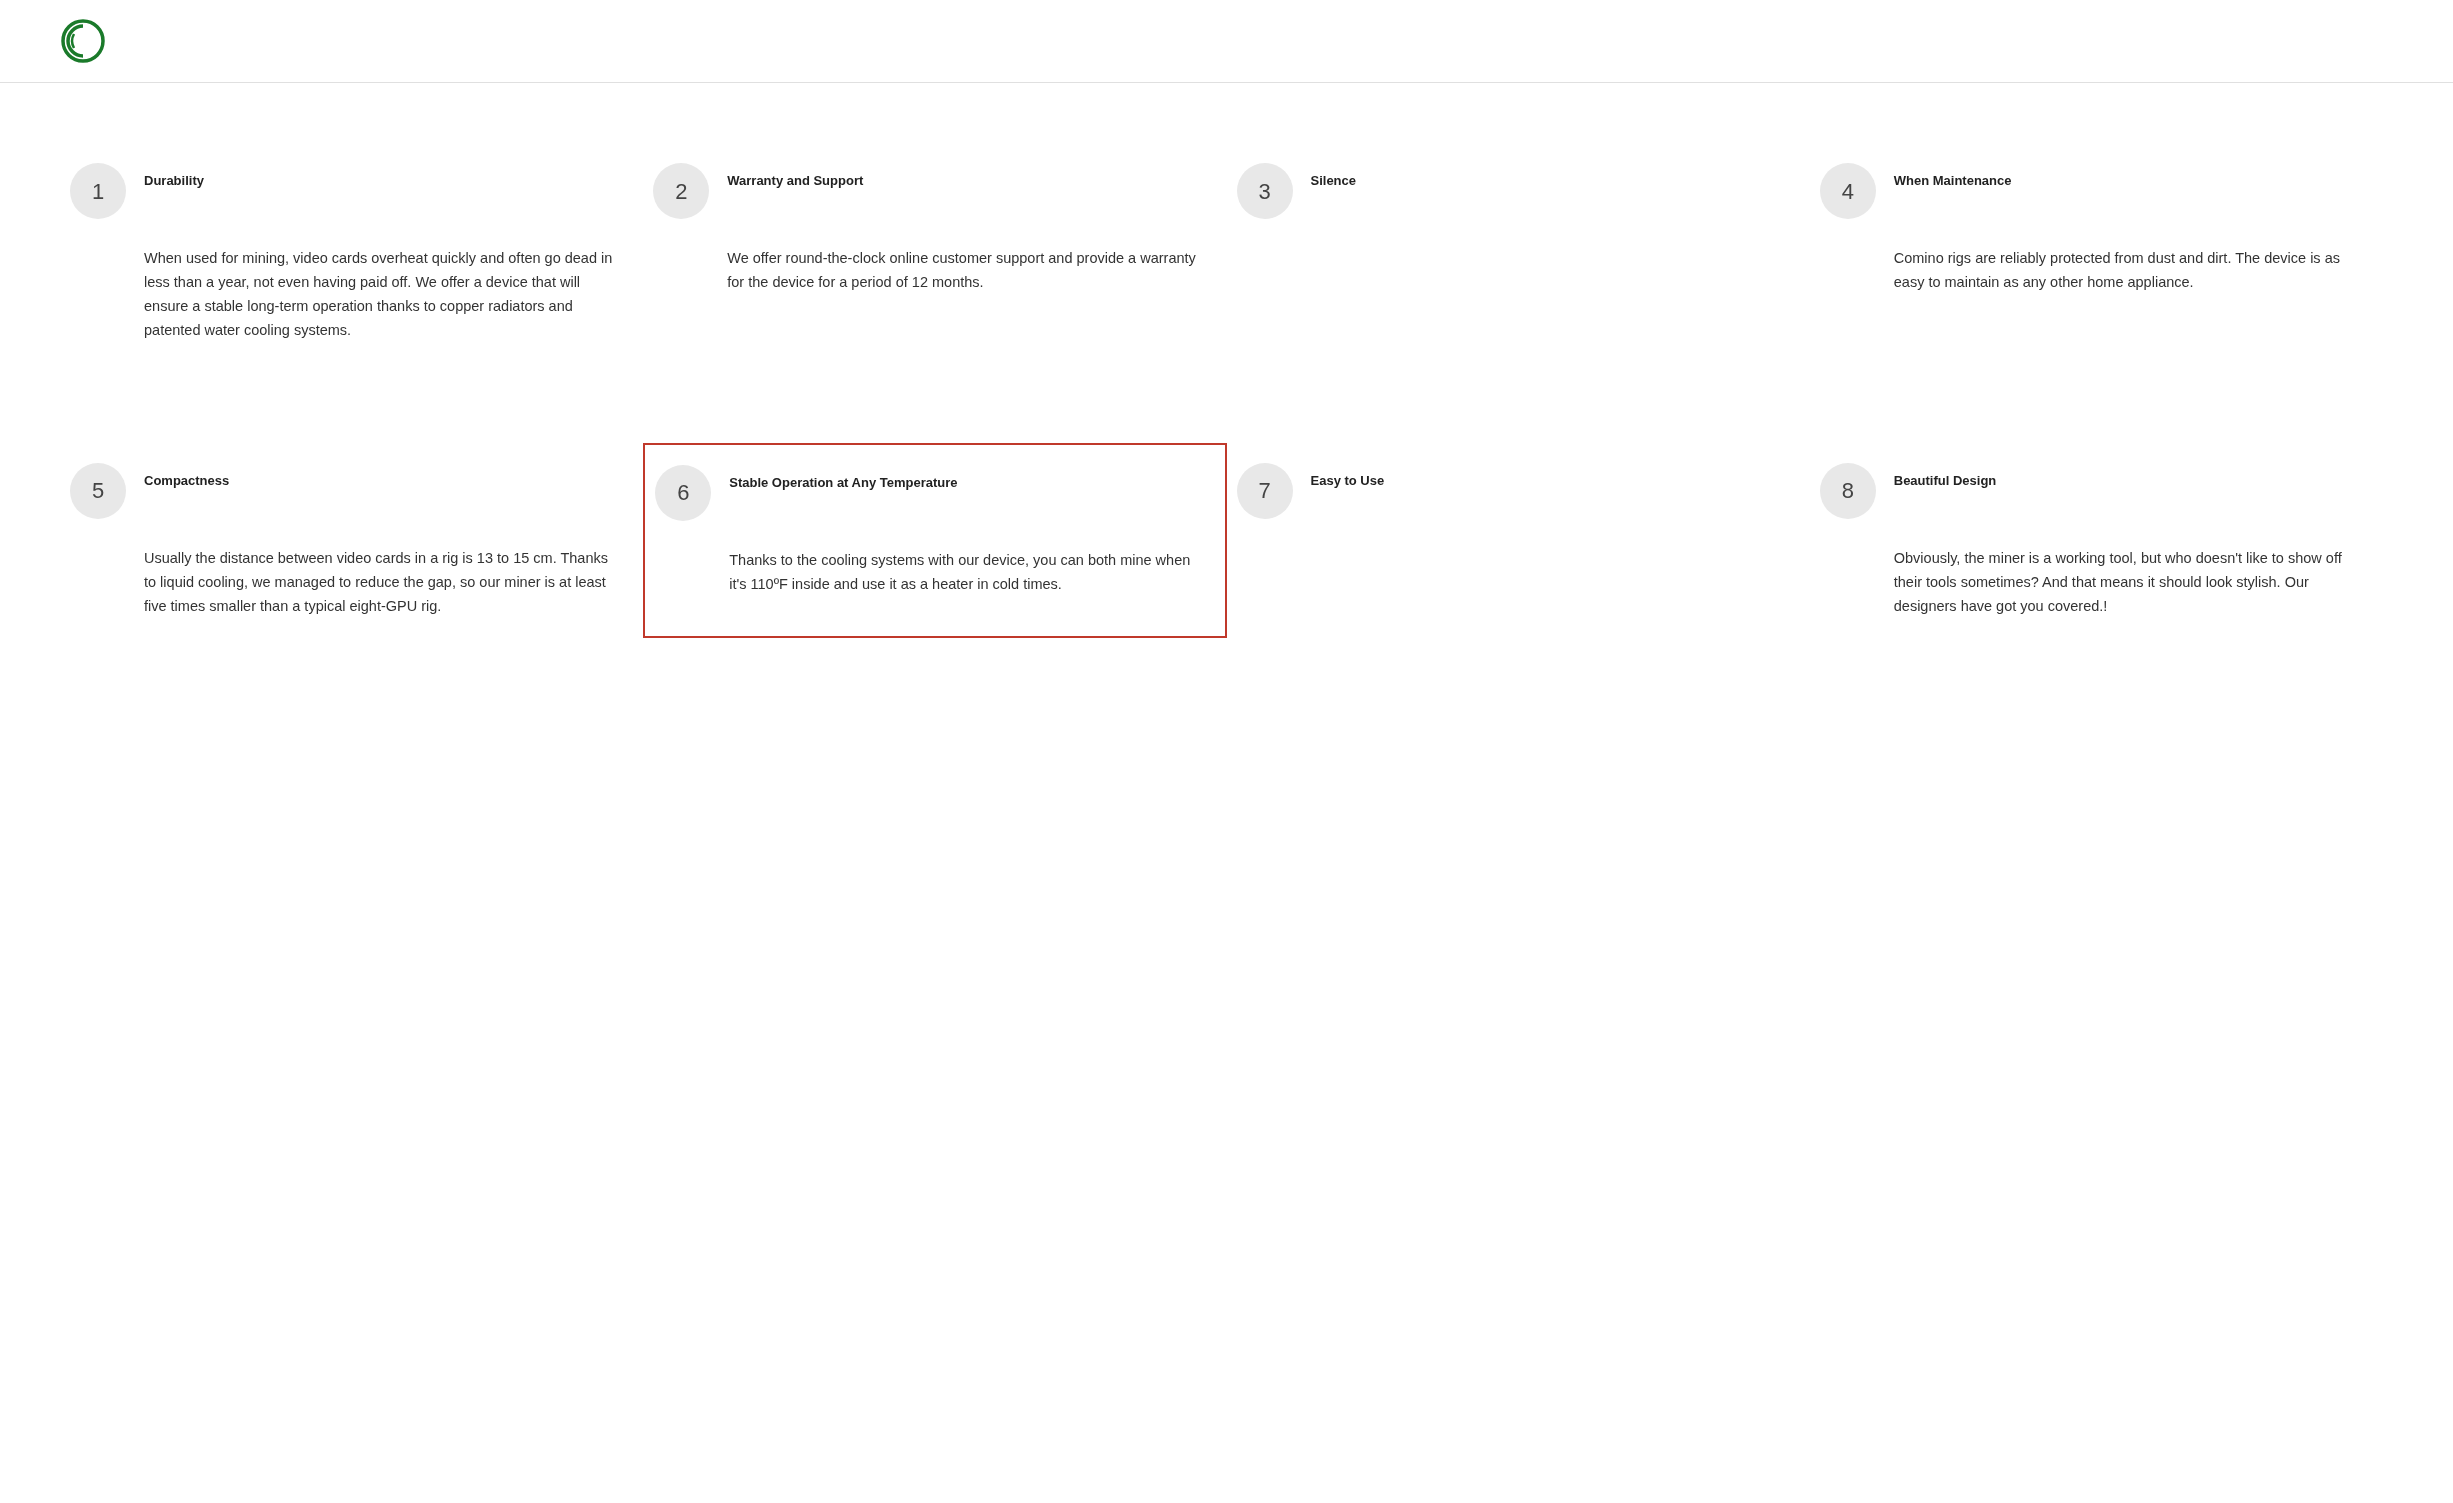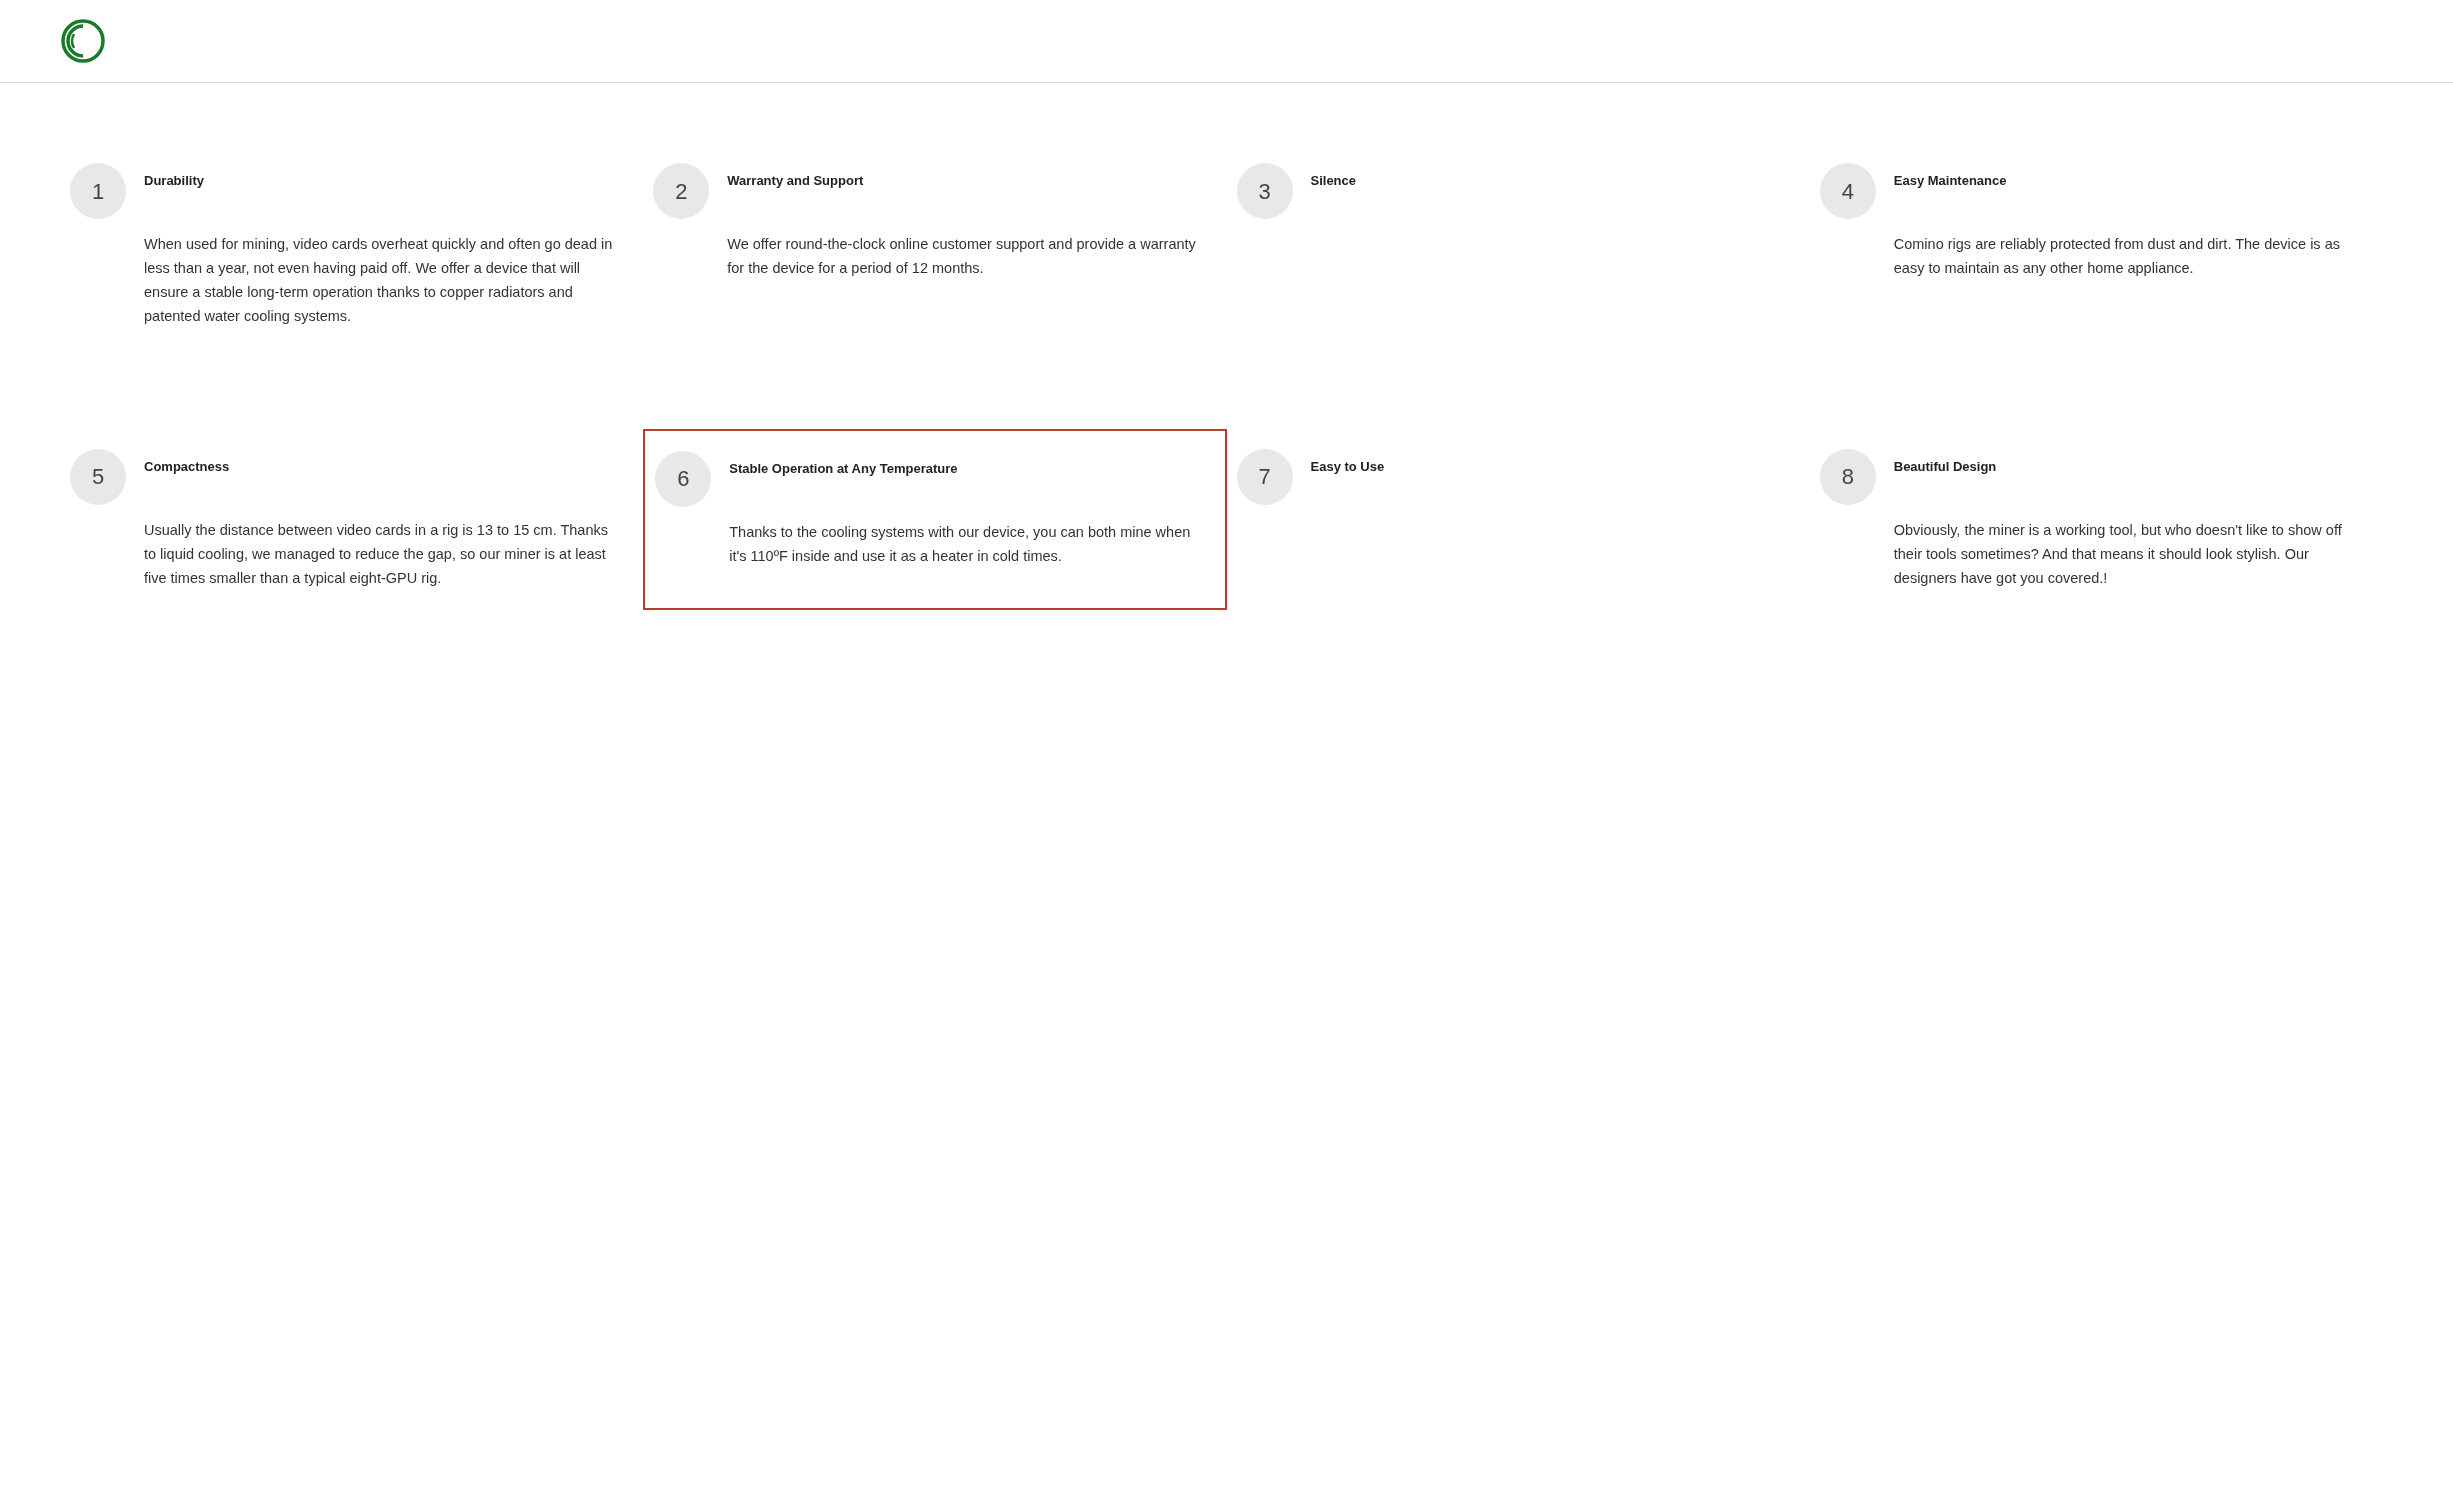--- a/index.html
+++ b/index.html
@@ -100,20 +100,21 @@
       font-weight: 700;
       line-height: 1.3;
       padding-top: 10px;
     }
 
     .feature-body {
       padding-left: 74px;
       font-size: 14.5px;
       color: #333;
       line-height: 1.65;
+      margin-top: 28px;
     }
 
     .section-divider {
       height: 40px;
     }
 
     .second-row {
       padding-top: 0;
     }
   </style>
@@ -156,21 +157,21 @@
     </div>
     <div class="feature-item">
       <div class="feature-header">
         <div class="feature-number">3</div>
         <div class="feature-title">Silence</div>
       </div>
     </div>
     <div class="feature-item">
       <div class="feature-header">
         <div class="feature-number">4</div>
-        <div class="feature-title">Easy Maintenance</div>
+        <div class="feature-title">When Maintenance</div>
       </div>
       <div class="feature-body">Comino rigs are reliably protected from dust and dirt. The device is as easy to maintain as any other home appliance.</div>
     </div>
   </div>
 
 <div class="section-divider"></div>
 
 <div class="features-grid second-row" id="row2">
 <div class="feature-item">
       <div class="feature-header">

